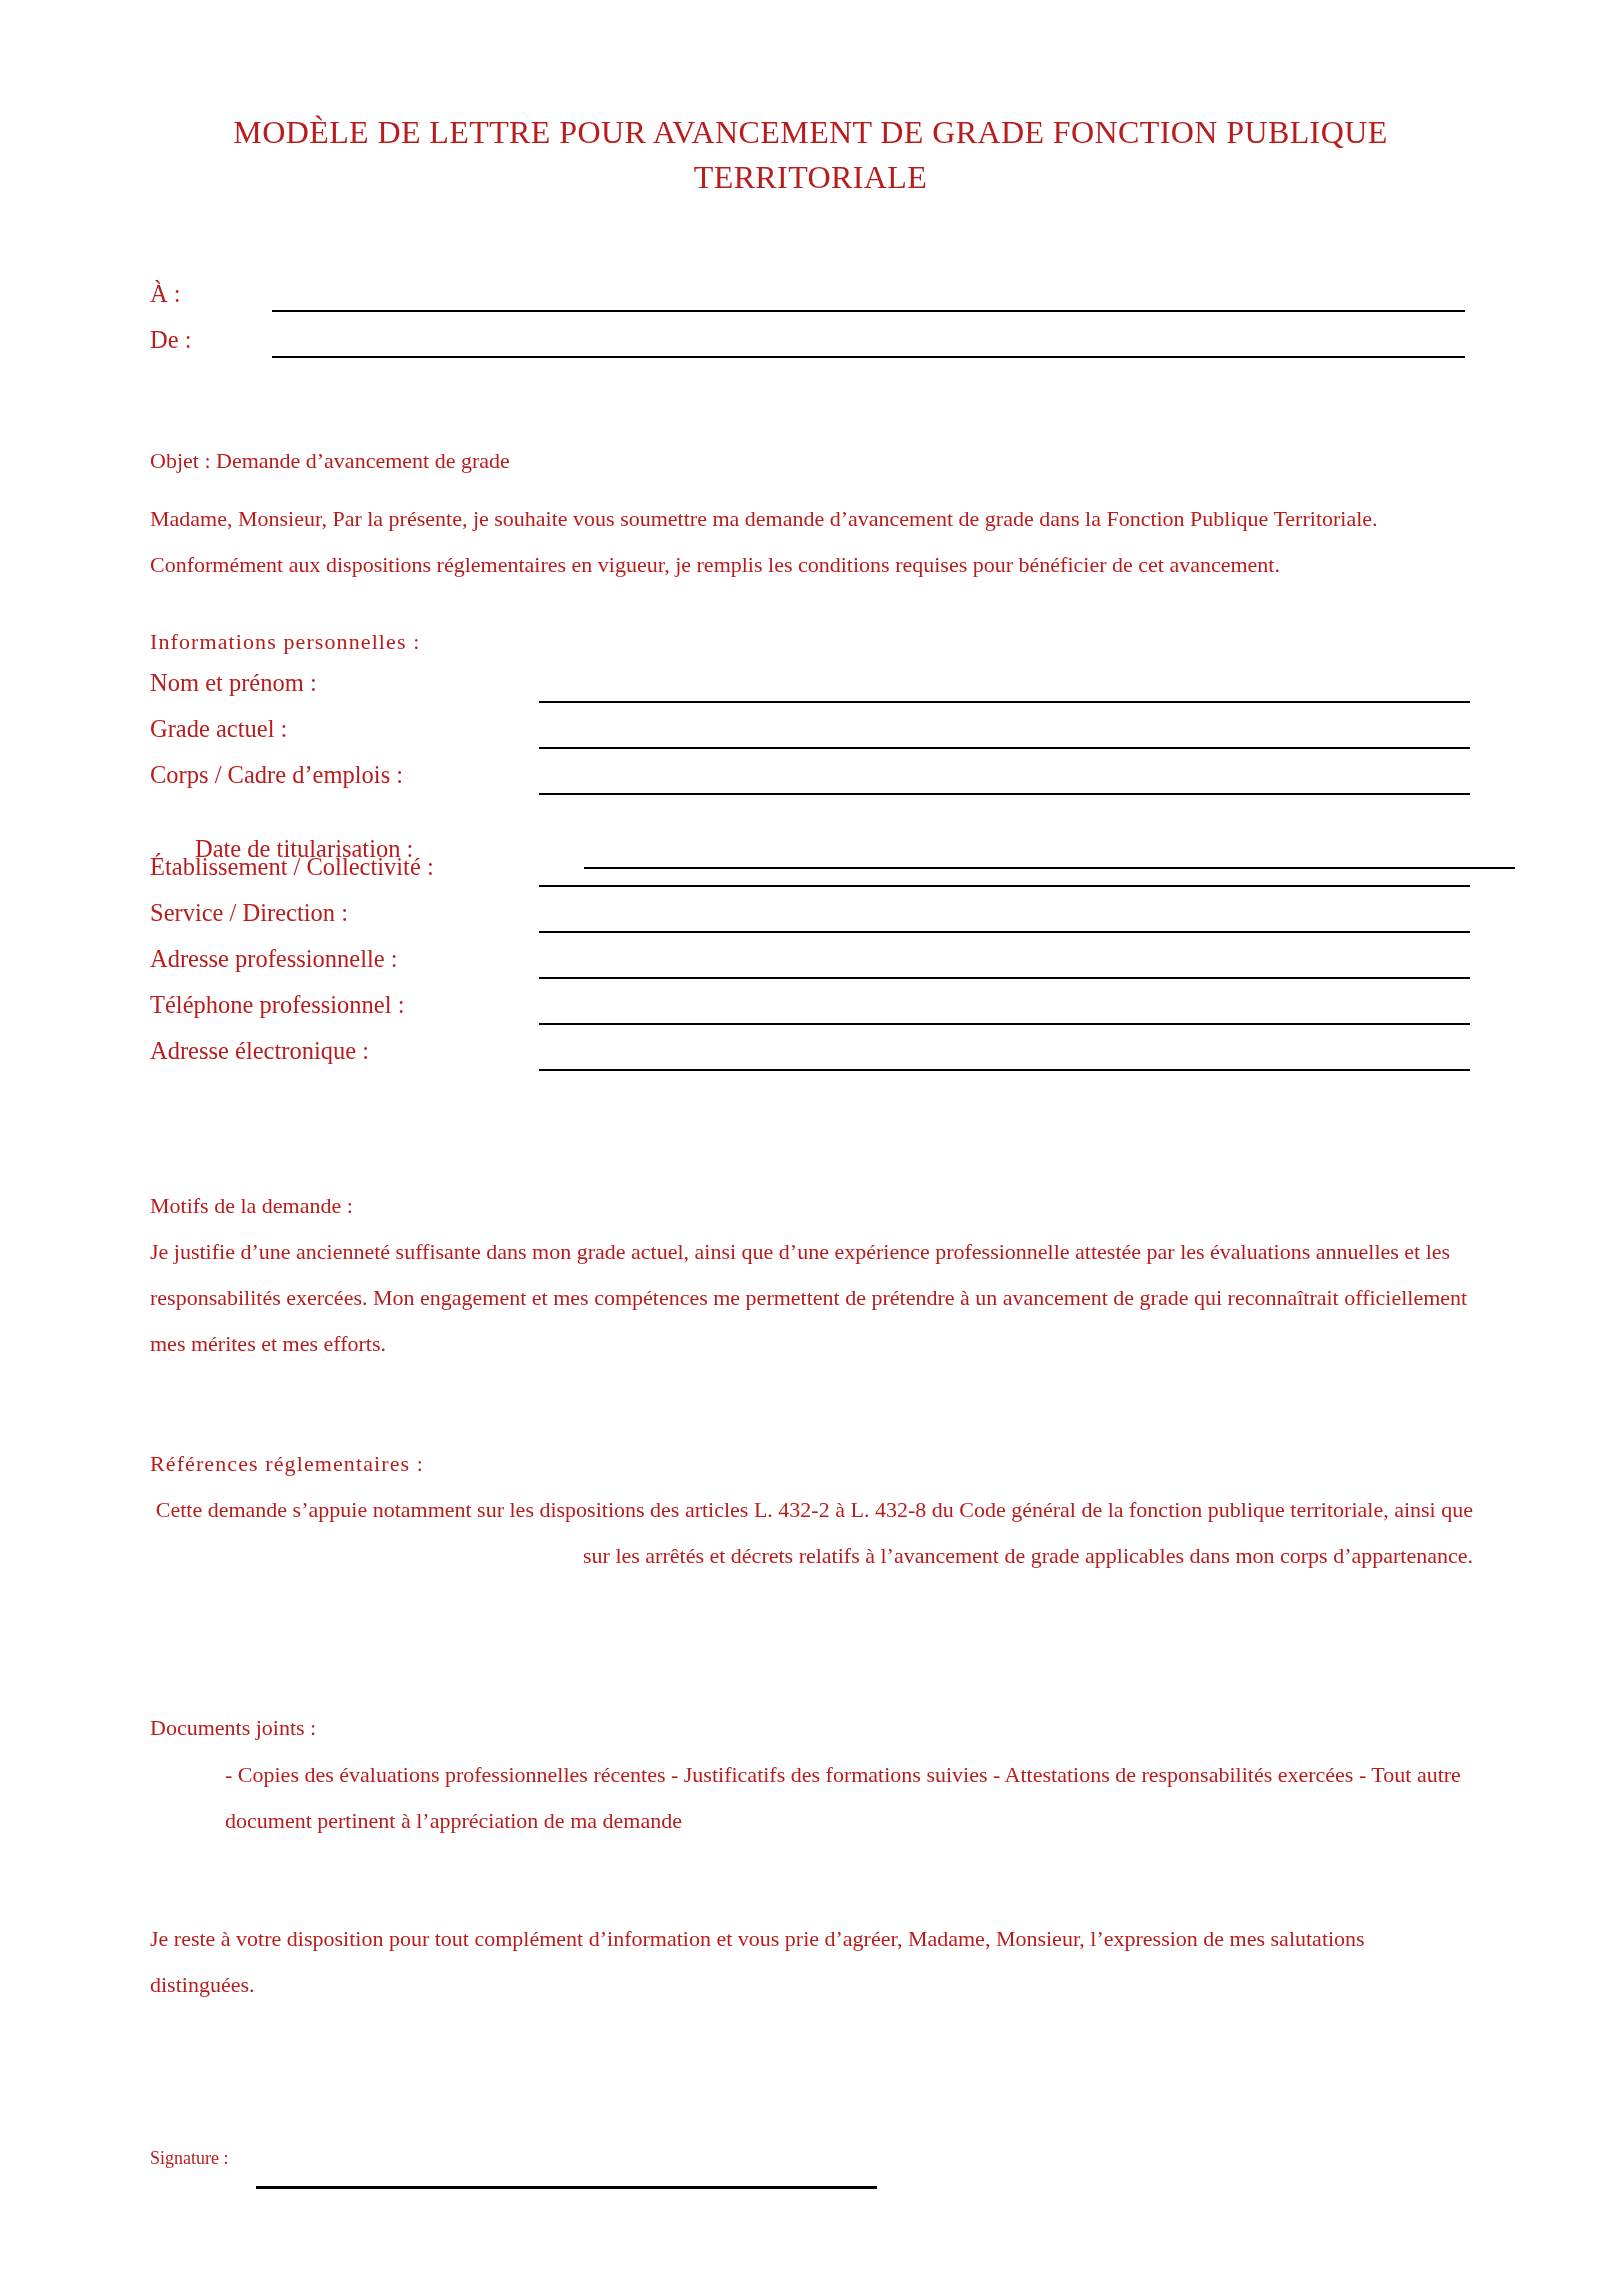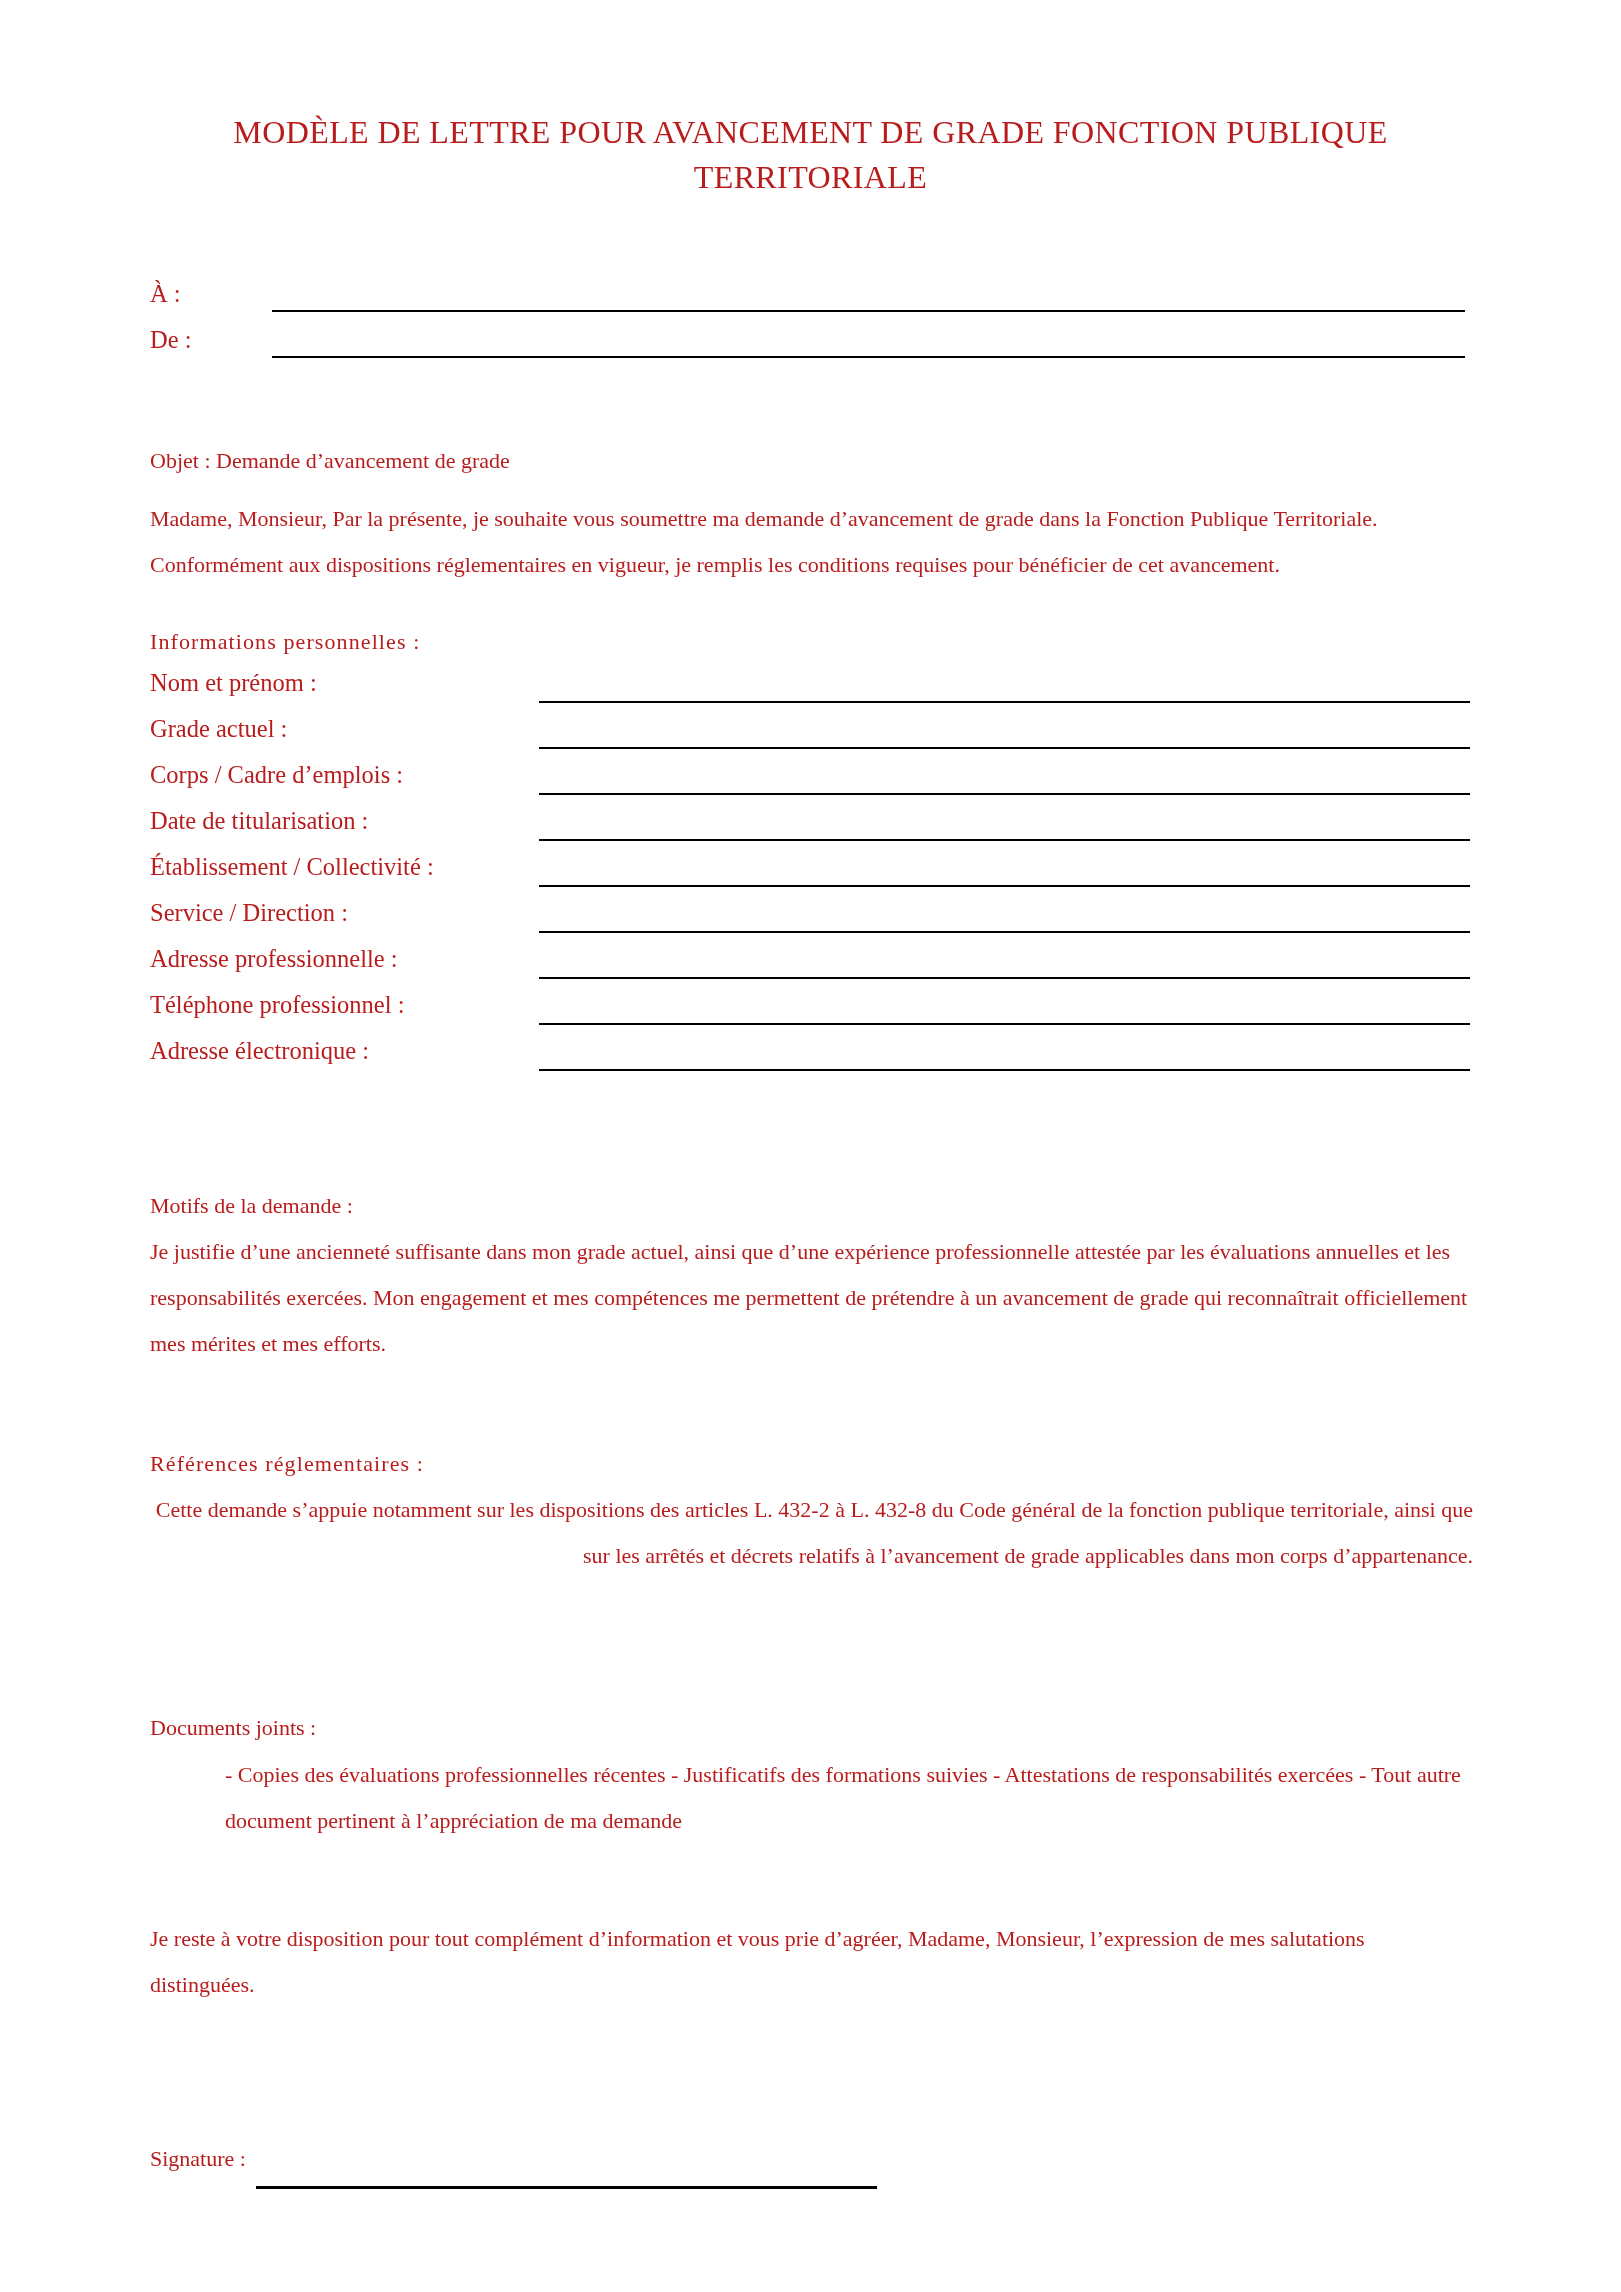--- a/index.html
+++ b/index.html
@@ -104,21 +104,21 @@
     position: absolute;
     left: 150px;
     top: 2142px;
     width: 1323px;
     height: 49px;
   }
   .sig-row .s-lbl {
     position: absolute;
     left: 0;
     top: 0;
-    font-size: 22px;
+    font-size: 18px;
     line-height: 33px;
     white-space: nowrap;
   }
   .sig-row .s-rule {
     position: absolute;
     left: 106px;
     width: 621px;
     top: 44px;
     height: 0;
     border-bottom: 3.9px solid #000;
@@ -152,21 +152,21 @@
     <span class="f-rule"></span>
   </div>
   <div class="field-row" style="top:712px;">
     <span class="f-lbl">Grade actuel :</span>
     <span class="f-rule"></span>
   </div>
   <div class="field-row" style="top:758px;">
     <span class="f-lbl">Corps / Cadre d’emplois :</span>
     <span class="f-rule"></span>
   </div>
-  <div class="field-row" style="top:804px;">
+  <div class="field-row" style="top:832px;margin-left:45px;">
     <span class="f-lbl">Date de titularisation :</span>
     <span class="f-rule"></span>
   </div>
   <div class="field-row" style="top:850px;">
     <span class="f-lbl">Établissement / Collectivité :</span>
     <span class="f-rule"></span>
   </div>
   <div class="field-row" style="top:896px;">
     <span class="f-lbl">Service / Direction :</span>
     <span class="f-rule"></span>

